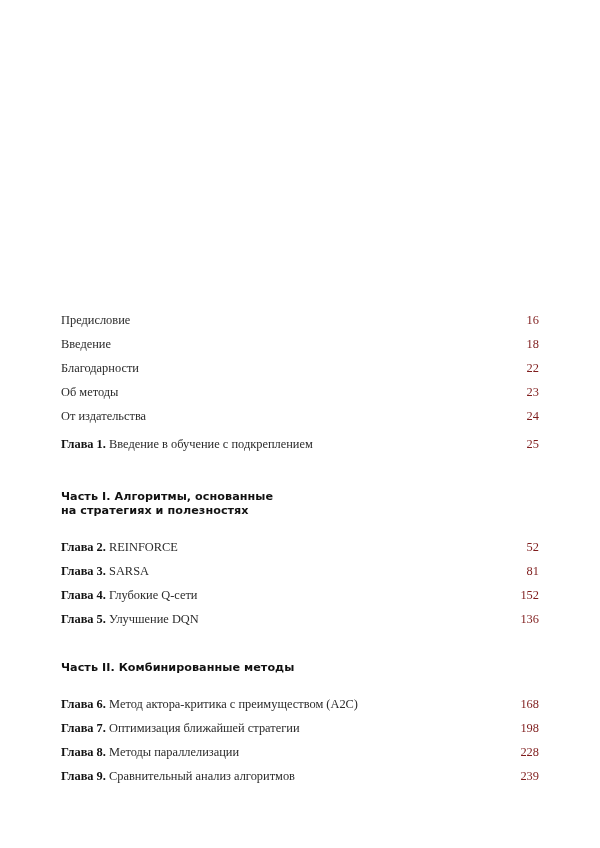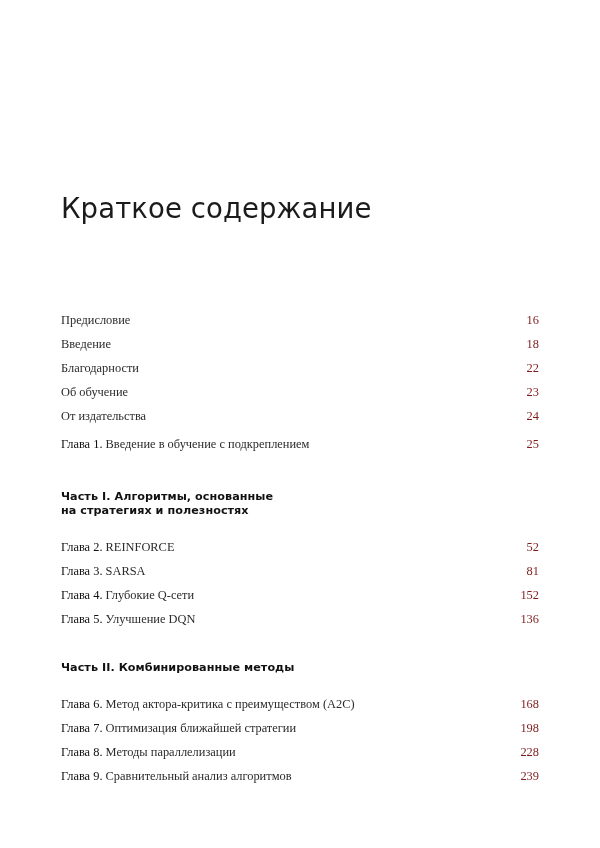--- a/index.html
+++ b/index.html
@@ -56,21 +56,21 @@
     color: #2b2b2b;
     line-height: 24px;
     white-space: nowrap;
     gap: 43px;
   }
   .entry .label {
     flex: 0 0 auto;
     padding-right: 2px;
   }
   .entry .label .num {
-    font-weight: normal;
+    font-weight: bold;
     color: #111111;
   }
   .entry .leader {
     flex: 1 1 auto;
     position: relative;
     height: 12px;
     overflow: hidden;
     margin: 0 1px;
   }
   .entry .leader::before {
@@ -112,21 +112,20 @@
   .part1-spacer-top { height: 34px; }
   .part1-spacer-bottom { height: 18px; }
   .part2-spacer-top { height: 30px; }
   .part2-spacer-bottom { height: 17px; }
 </style>
 </head>
 <body>
 
 <div class="page">
 
-  <div class="toc-title">Краткое содержание</div>
 
   <div class="toc-body">
 
     <div class="entry">
       <span class="label">Предисловие</span>
       <span class="leader"></span>
       <span class="pageno">16</span>
     </div>
 
     <div class="entry">
@@ -135,21 +134,21 @@
       <span class="pageno">18</span>
     </div>
 
     <div class="entry">
       <span class="label">Благодарности</span>
       <span class="leader"></span>
       <span class="pageno">22</span>
     </div>
 
     <div class="entry">
-      <span class="label">Об обучение</span>
+      <span class="label">Об методы</span>
       <span class="leader"></span>
       <span class="pageno">23</span>
     </div>
 
     <div class="entry">
       <span class="label">От издательства</span>
       <span class="leader"></span>
       <span class="pageno">24</span>
     </div>
 

